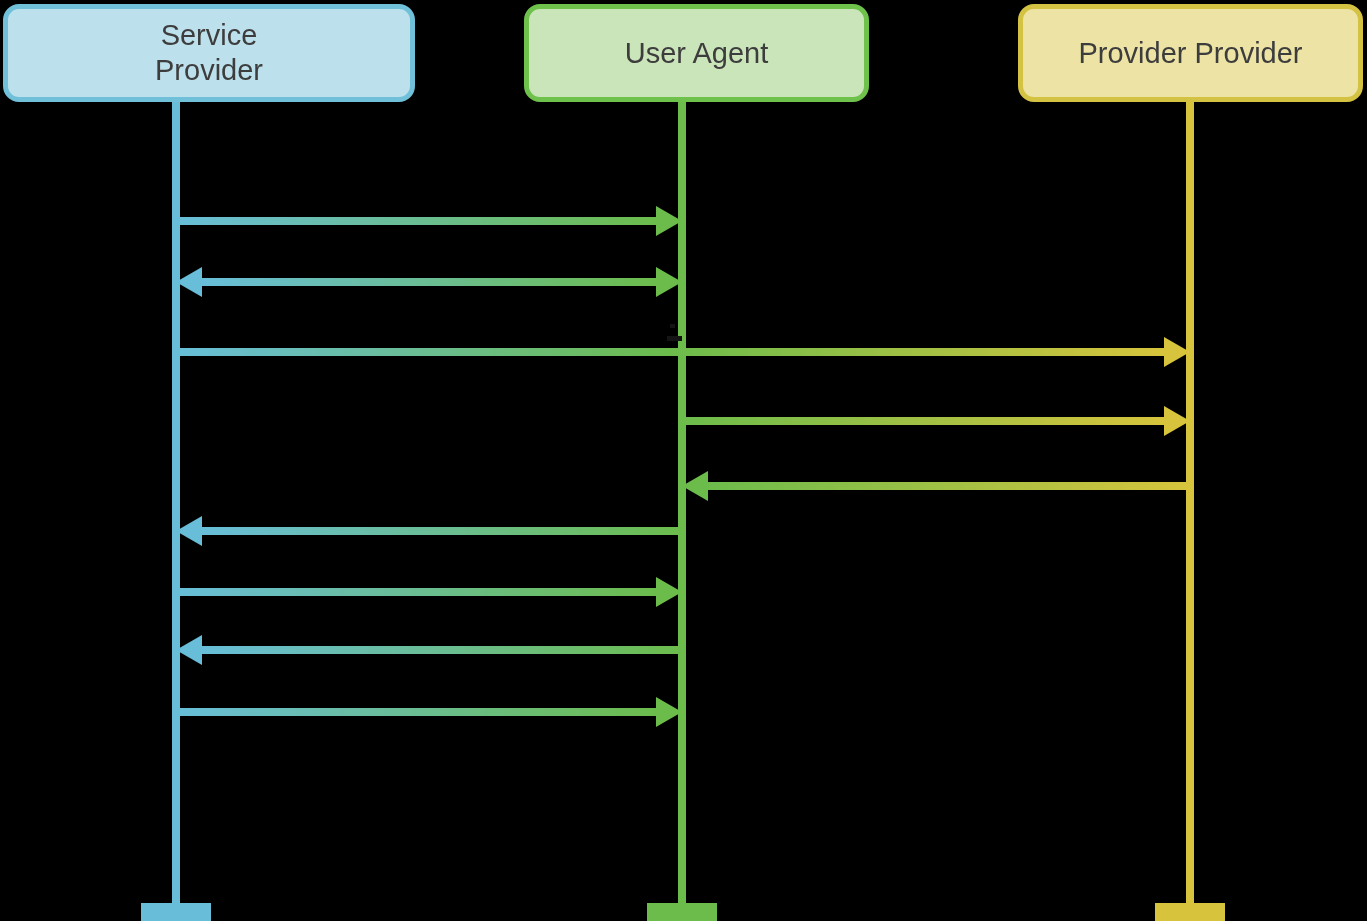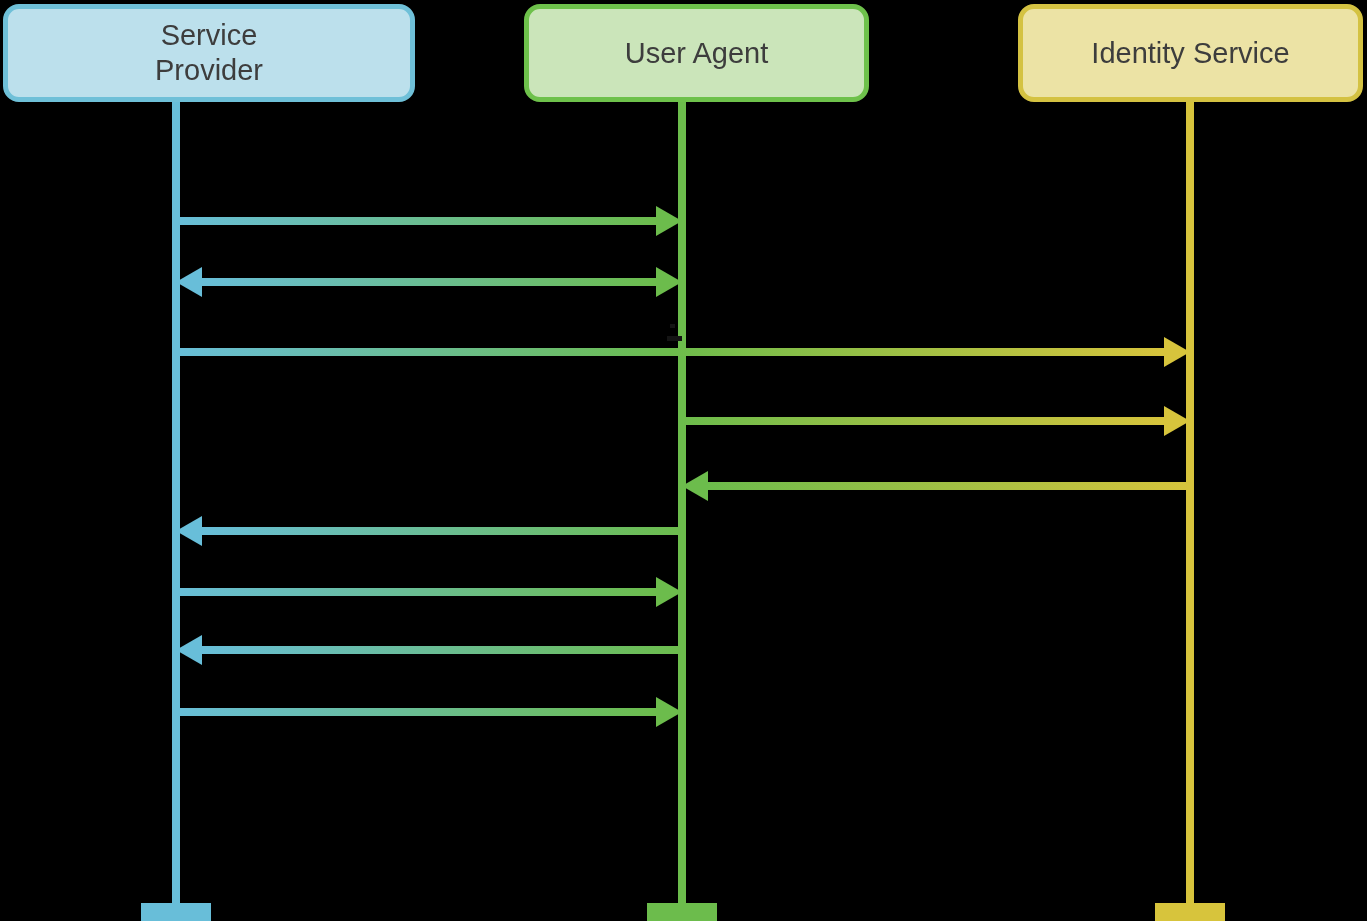--- a/index.html
+++ b/index.html
@@ -79,21 +79,21 @@
 
   <div id="box-sp" class="actor-box" style="background: rgb(188, 224, 236); border-color: rgb(111, 192, 216);">
     <span class="actor-label">Service Provider</span>
   </div>
 
   <div id="box-ua" class="actor-box" style="background: rgb(203, 229, 186); border-color: rgb(110, 193, 75); margin-left: 14px;">
     <span class="actor-label">User Agent</span>
   </div>
 
   <div id="box-idp" class="actor-box" style="background: rgb(236, 227, 165); border-color: rgb(212, 194, 66);">
-    <span class="actor-label">Identity Service</span>
+    <span class="actor-label">Provider Provider</span>
   </div>
 
   <div class="lifeline" style="background: rgb(104, 190, 217); left: 172px;"></div>
   <div class="lifeline" style="background: rgb(108, 188, 76); left: 678px;"></div>
   <div class="lifeline" style="background: rgb(215, 196, 60); left: 1186px;"></div>
 
   <div class="termbar" style="background: rgb(104, 190, 217); left: 141px;"></div>
   <div class="termbar" style="background: rgb(108, 188, 76); left: 647px;"></div>
   <div class="termbar" style="background: rgb(215, 196, 60); left: 1155px;"></div>
 

